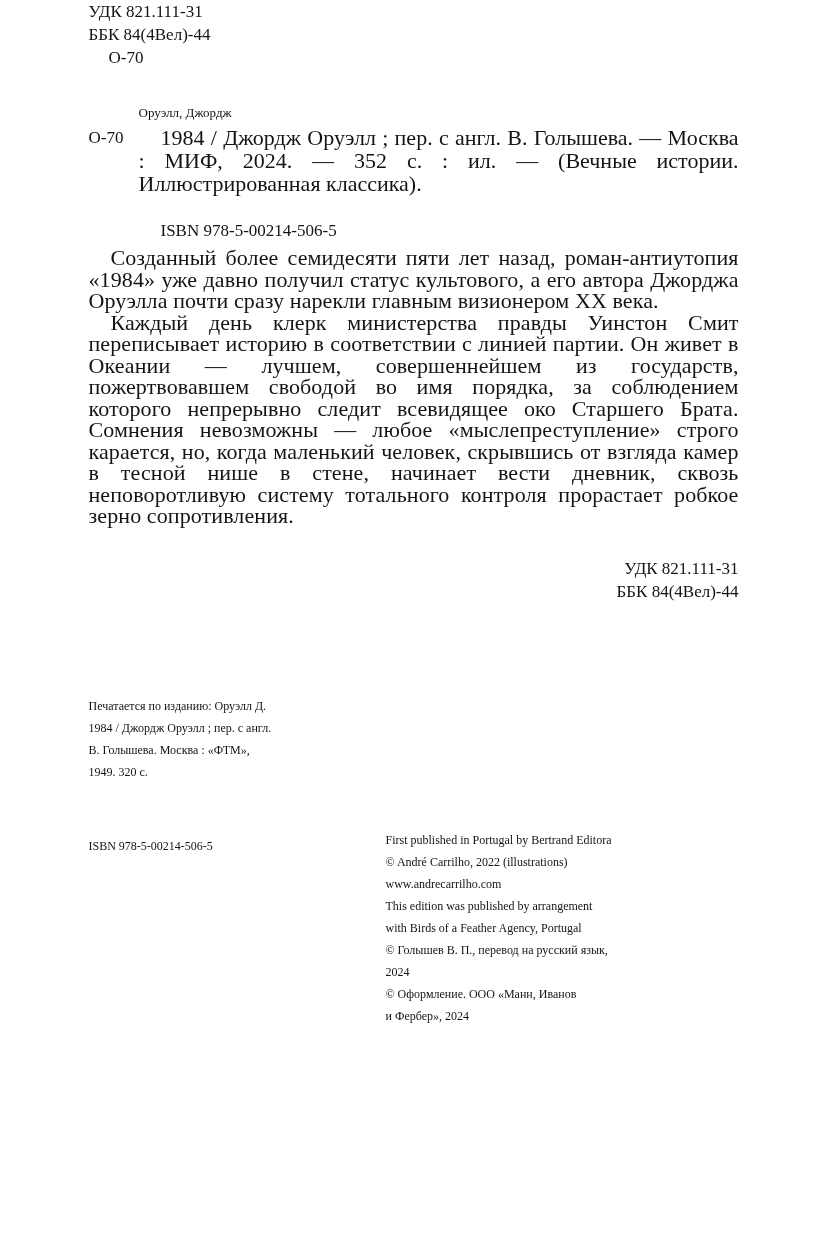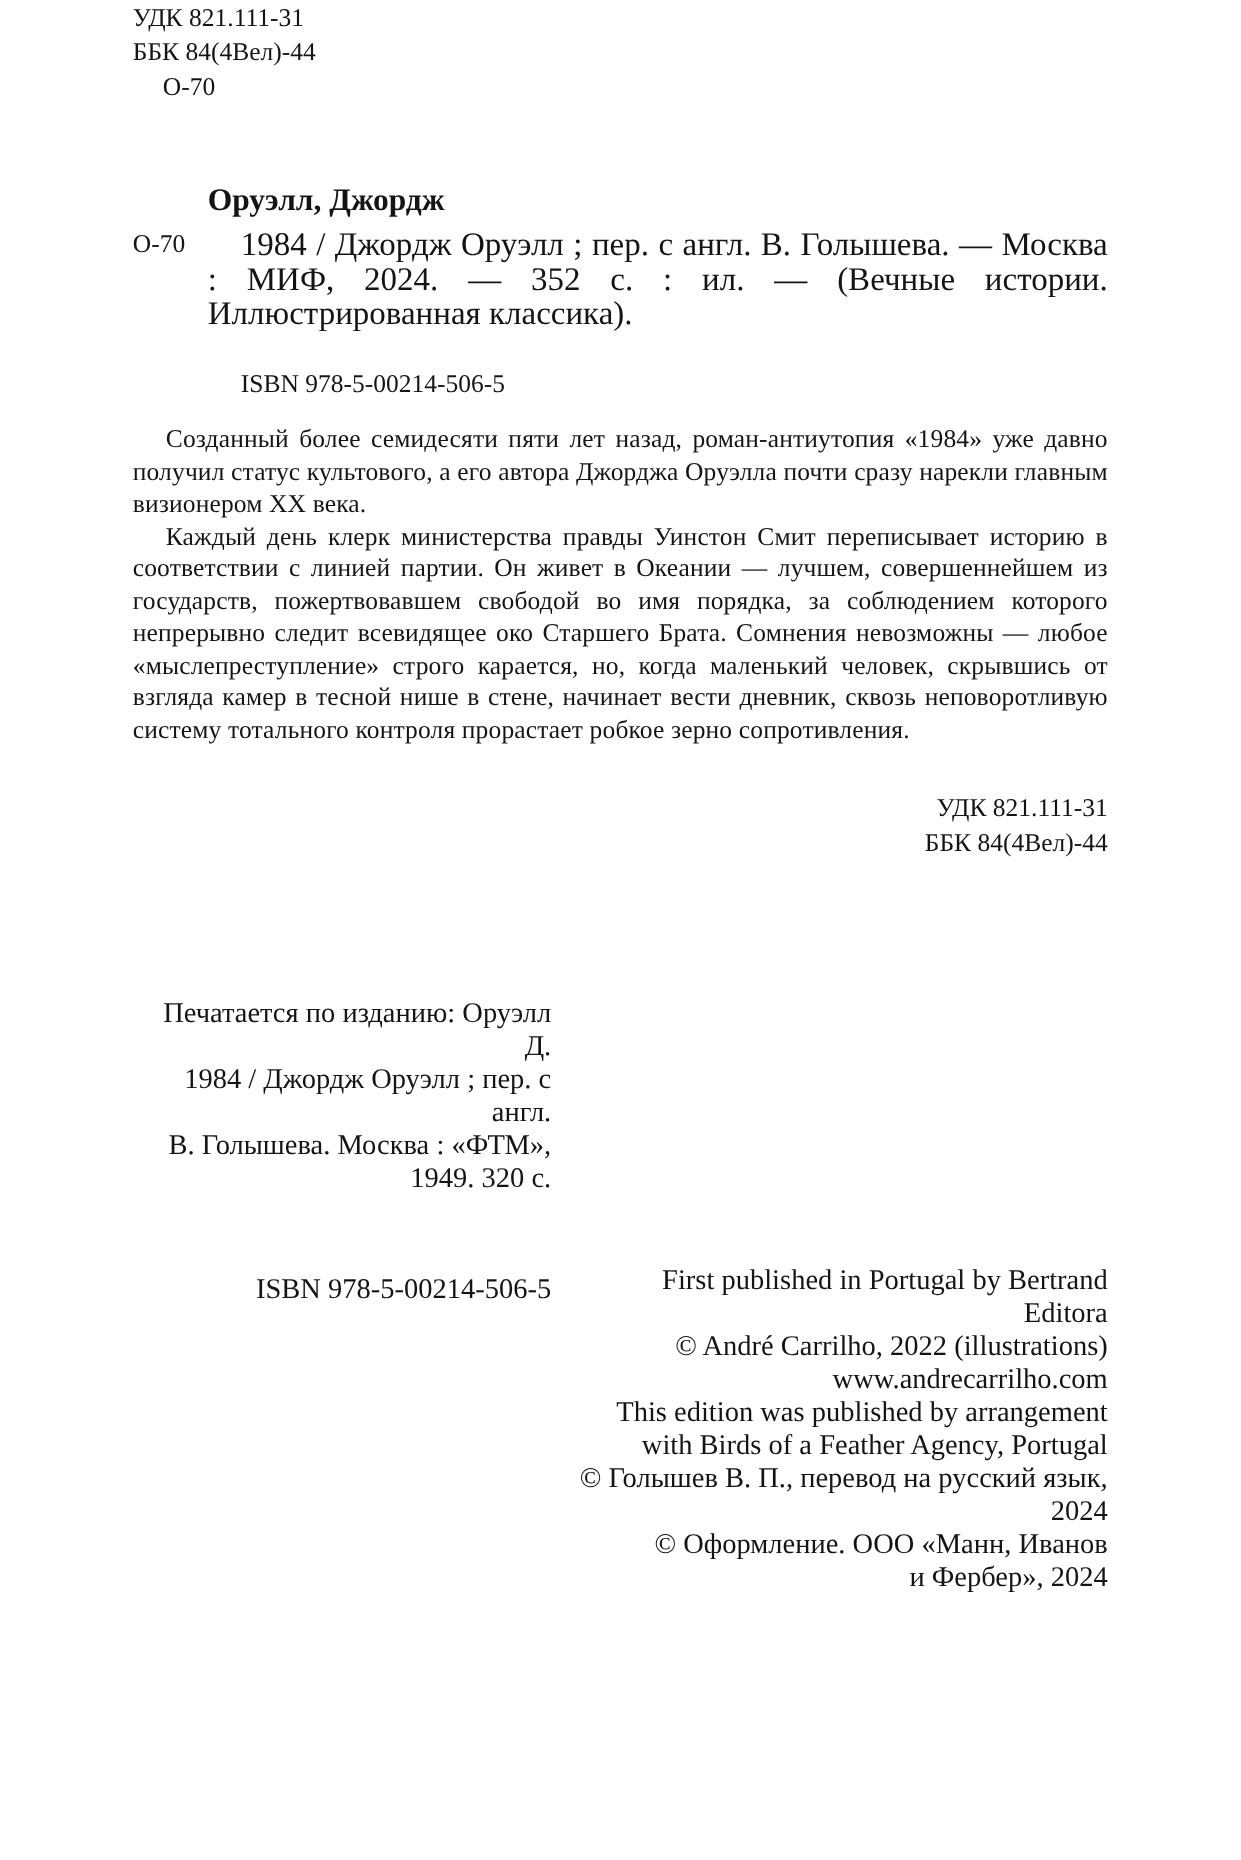--- a/index.html
+++ b/index.html
@@ -24,23 +24,23 @@
   .top-codes {
     font-size: 17px;
     line-height: 23px;
   }
   .top-codes .author-sign {
     padding-left: 20px;
   }
 
   
   .author-heading {
-    margin: 52px 0 0 50px;
-    font-size: 21px;
-    font-weight: bold;
+    margin: 36px 0 0 50px;
+    font-size: 13px;
+    font-weight: normal;
   }
   .catalog-entry {
     position: relative;
     margin-top: 5px;
   }
   .entry-code {
     position: absolute;
     left: 0;
     top: 0;
     font-size: 17px;
@@ -53,45 +53,44 @@
     text-indent: 22px;
     text-align: justify;
   }
   .isbn-top {
     margin: 26px 0 0 72px;
     font-size: 17px;
   }
 
   
   .annotation {
-    margin-top: 16px;
-    font-size: 17px;
+    margin-top: 6px;
+    font-size: 22px;
     line-height: 21.5px;
     text-align: justify;
     letter-spacing: 0.1px;
   }
   .annotation p {
     margin: 0;
     text-indent: 22px;
   }
 
   
   .codes-right {
     margin-top: 30px;
     text-align: right;
     font-size: 17px;
     line-height: 23px;
   }
 
   
   .imprint-row {
     display: flex;
-    font-size: 19px;
+    font-size: 12px;
     line-height: 22px;
-    text-align: right;
   }
   .imprint-row .col-left {
     width: 297px;
     box-sizing: border-box;
     padding-right: 18px;
     flex: none;
   }
   .imprint-row .col-right {
     width: 353px;
     flex: none;

